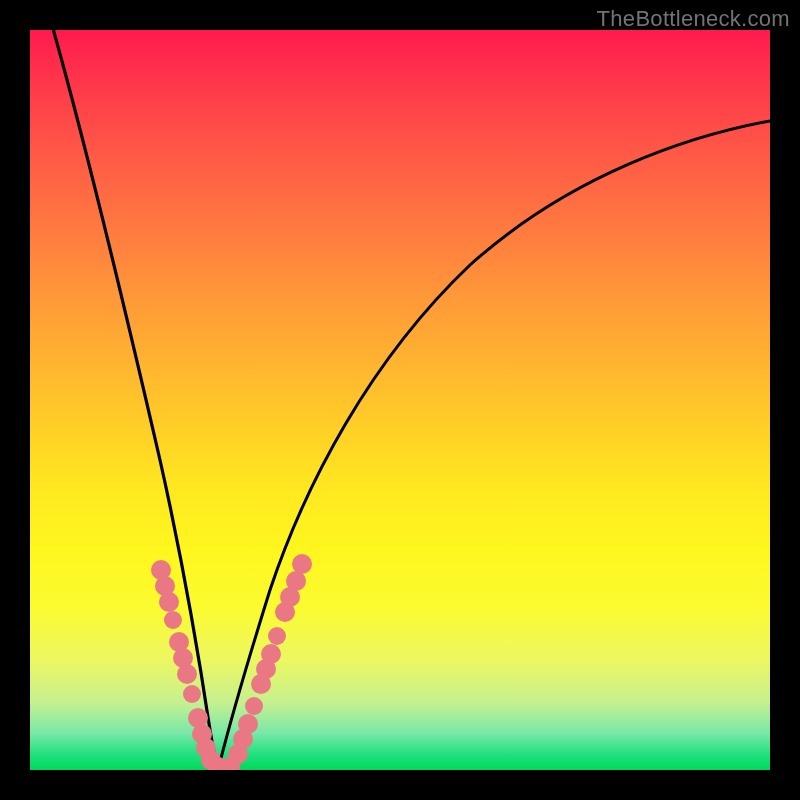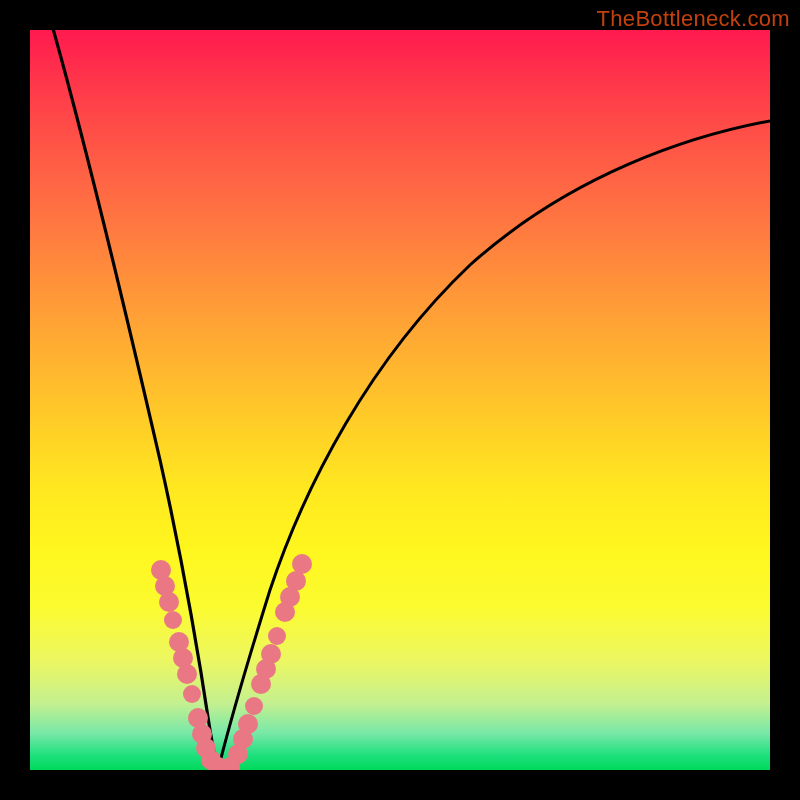--- a/index.html
+++ b/index.html
@@ -46,21 +46,21 @@
       #c4f090 91%,
       #79e8a8 95%,
       #1ee07d 98%,
       #00d95a 100%
     );
   }
   .watermark {
     position: absolute;
     top: 6px;
     right: 10px;
-    color: #c2410c;
+    color: #737373;
     font-size: 22px;
     letter-spacing: 0.3px;
     font-weight: 400;
     user-select: none;
   }
   svg.curves {
     position: absolute;
     inset: 0;
   }
 </style>

